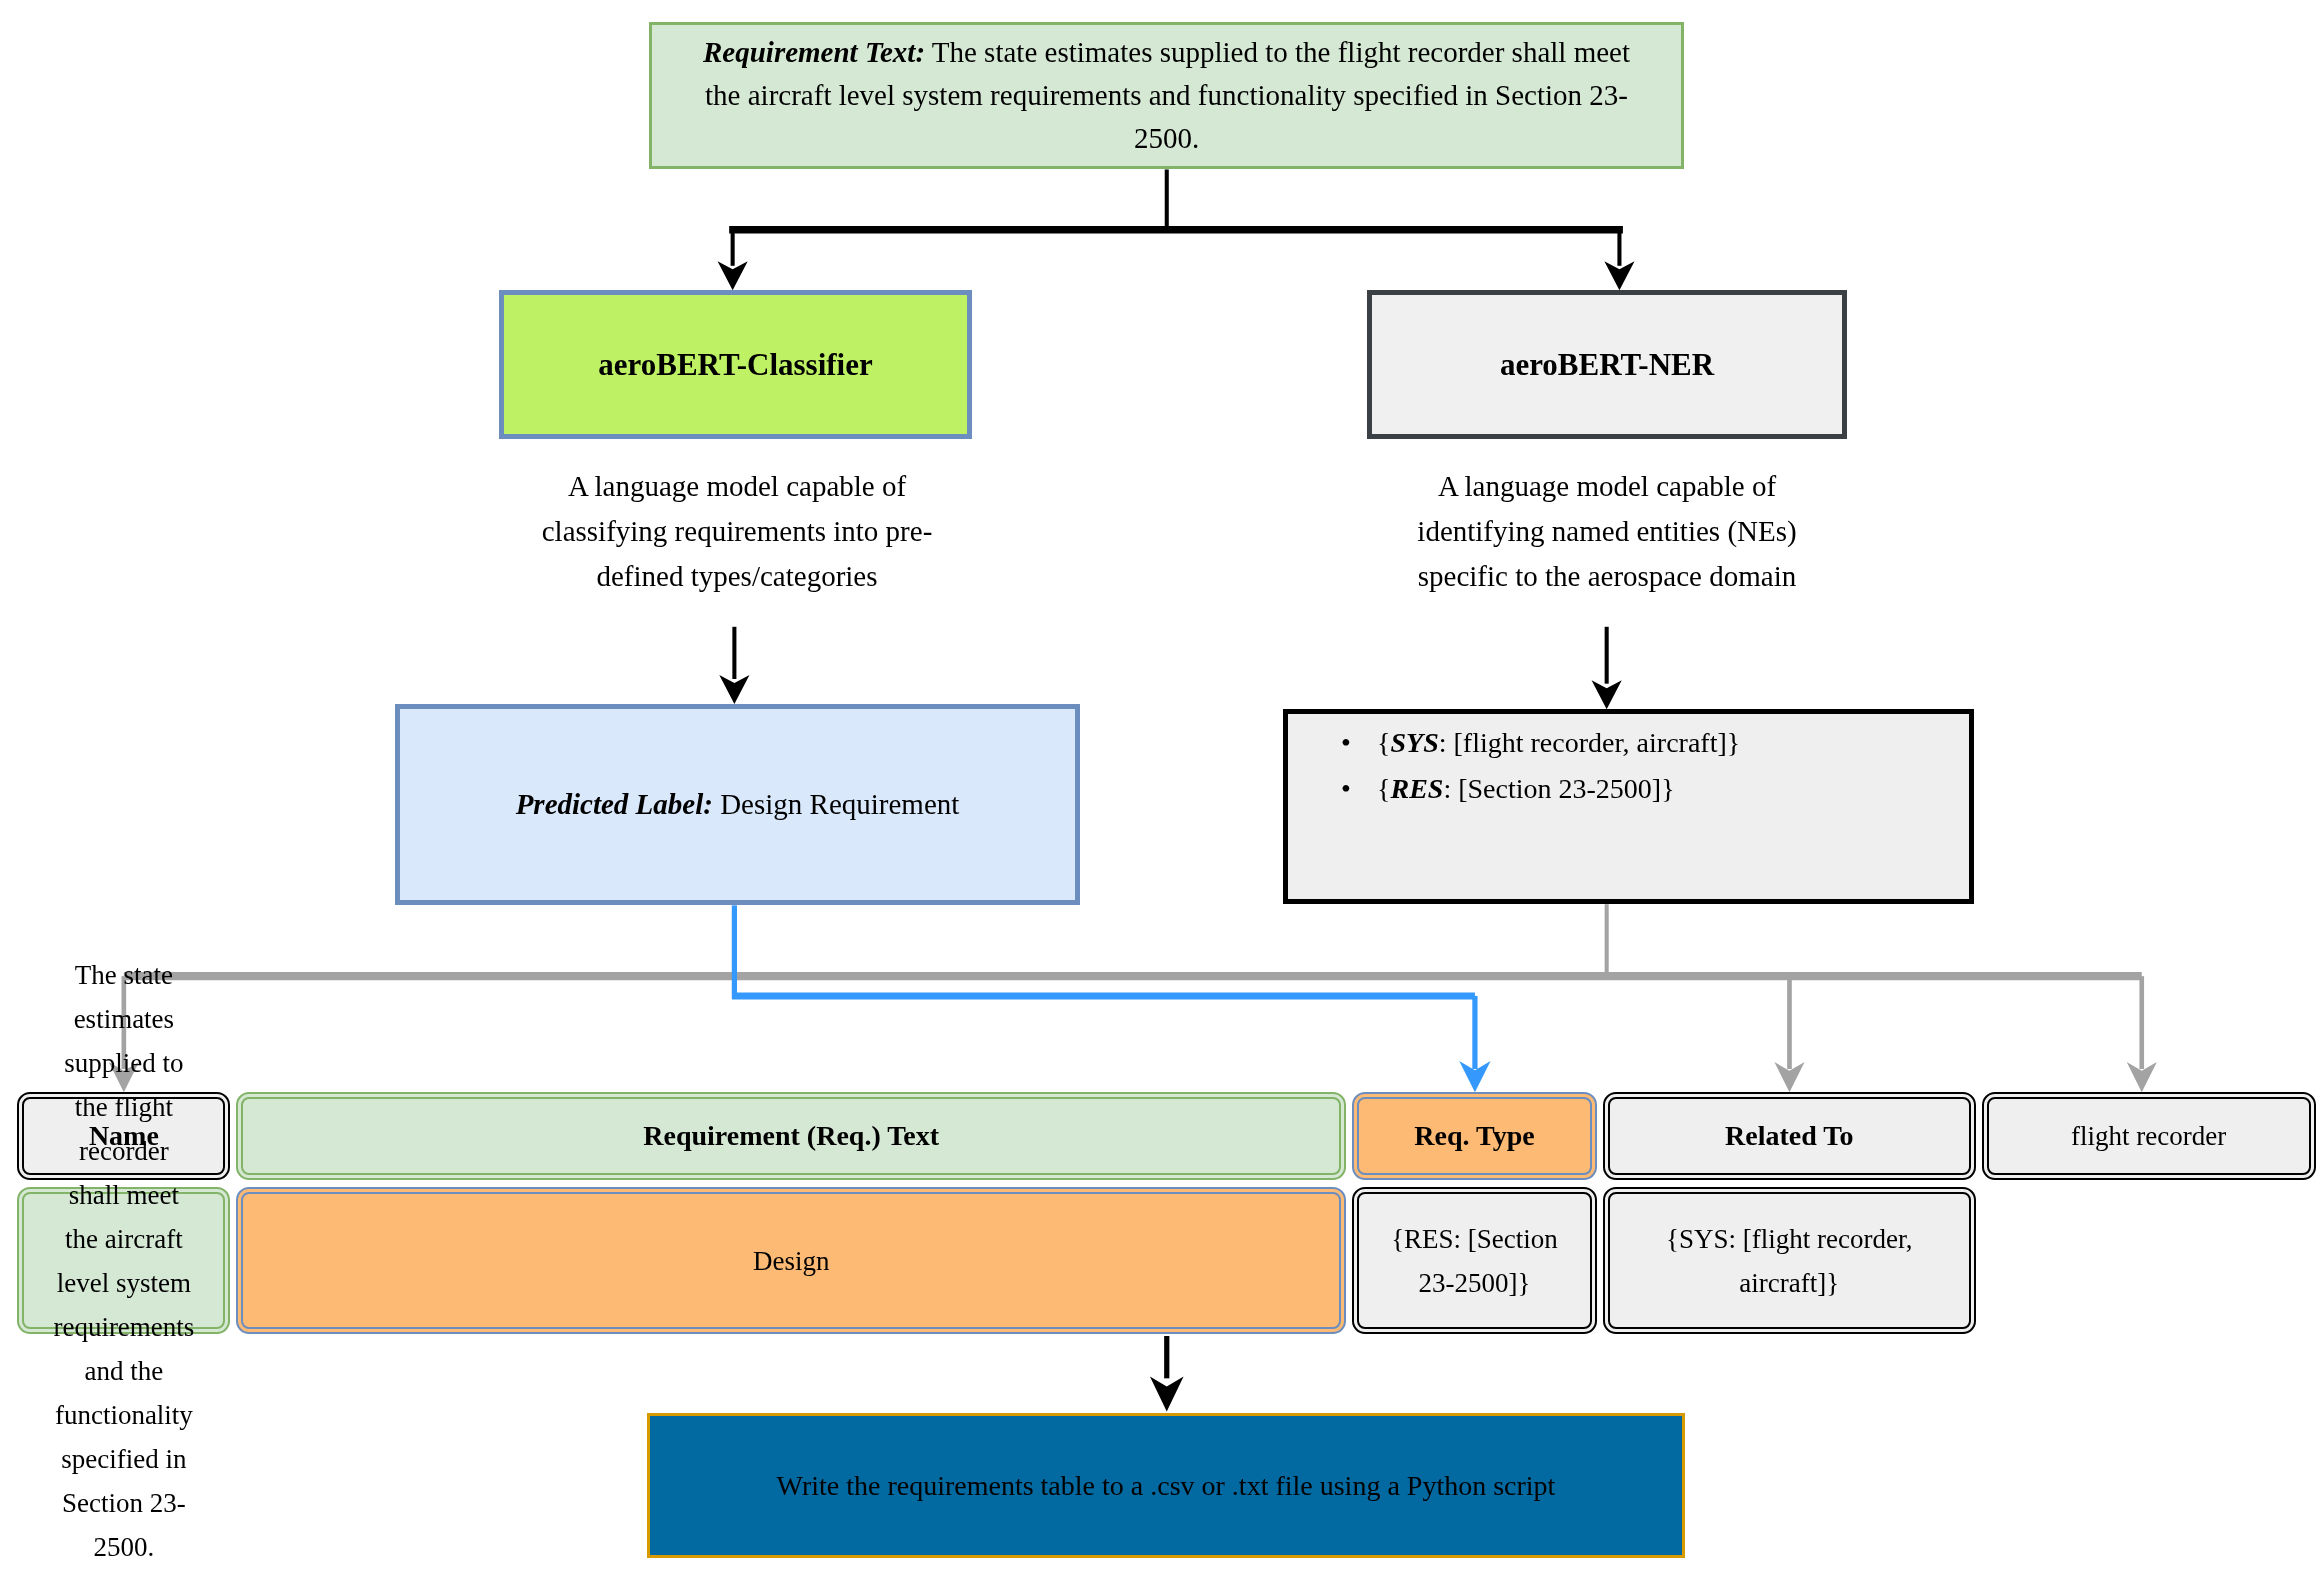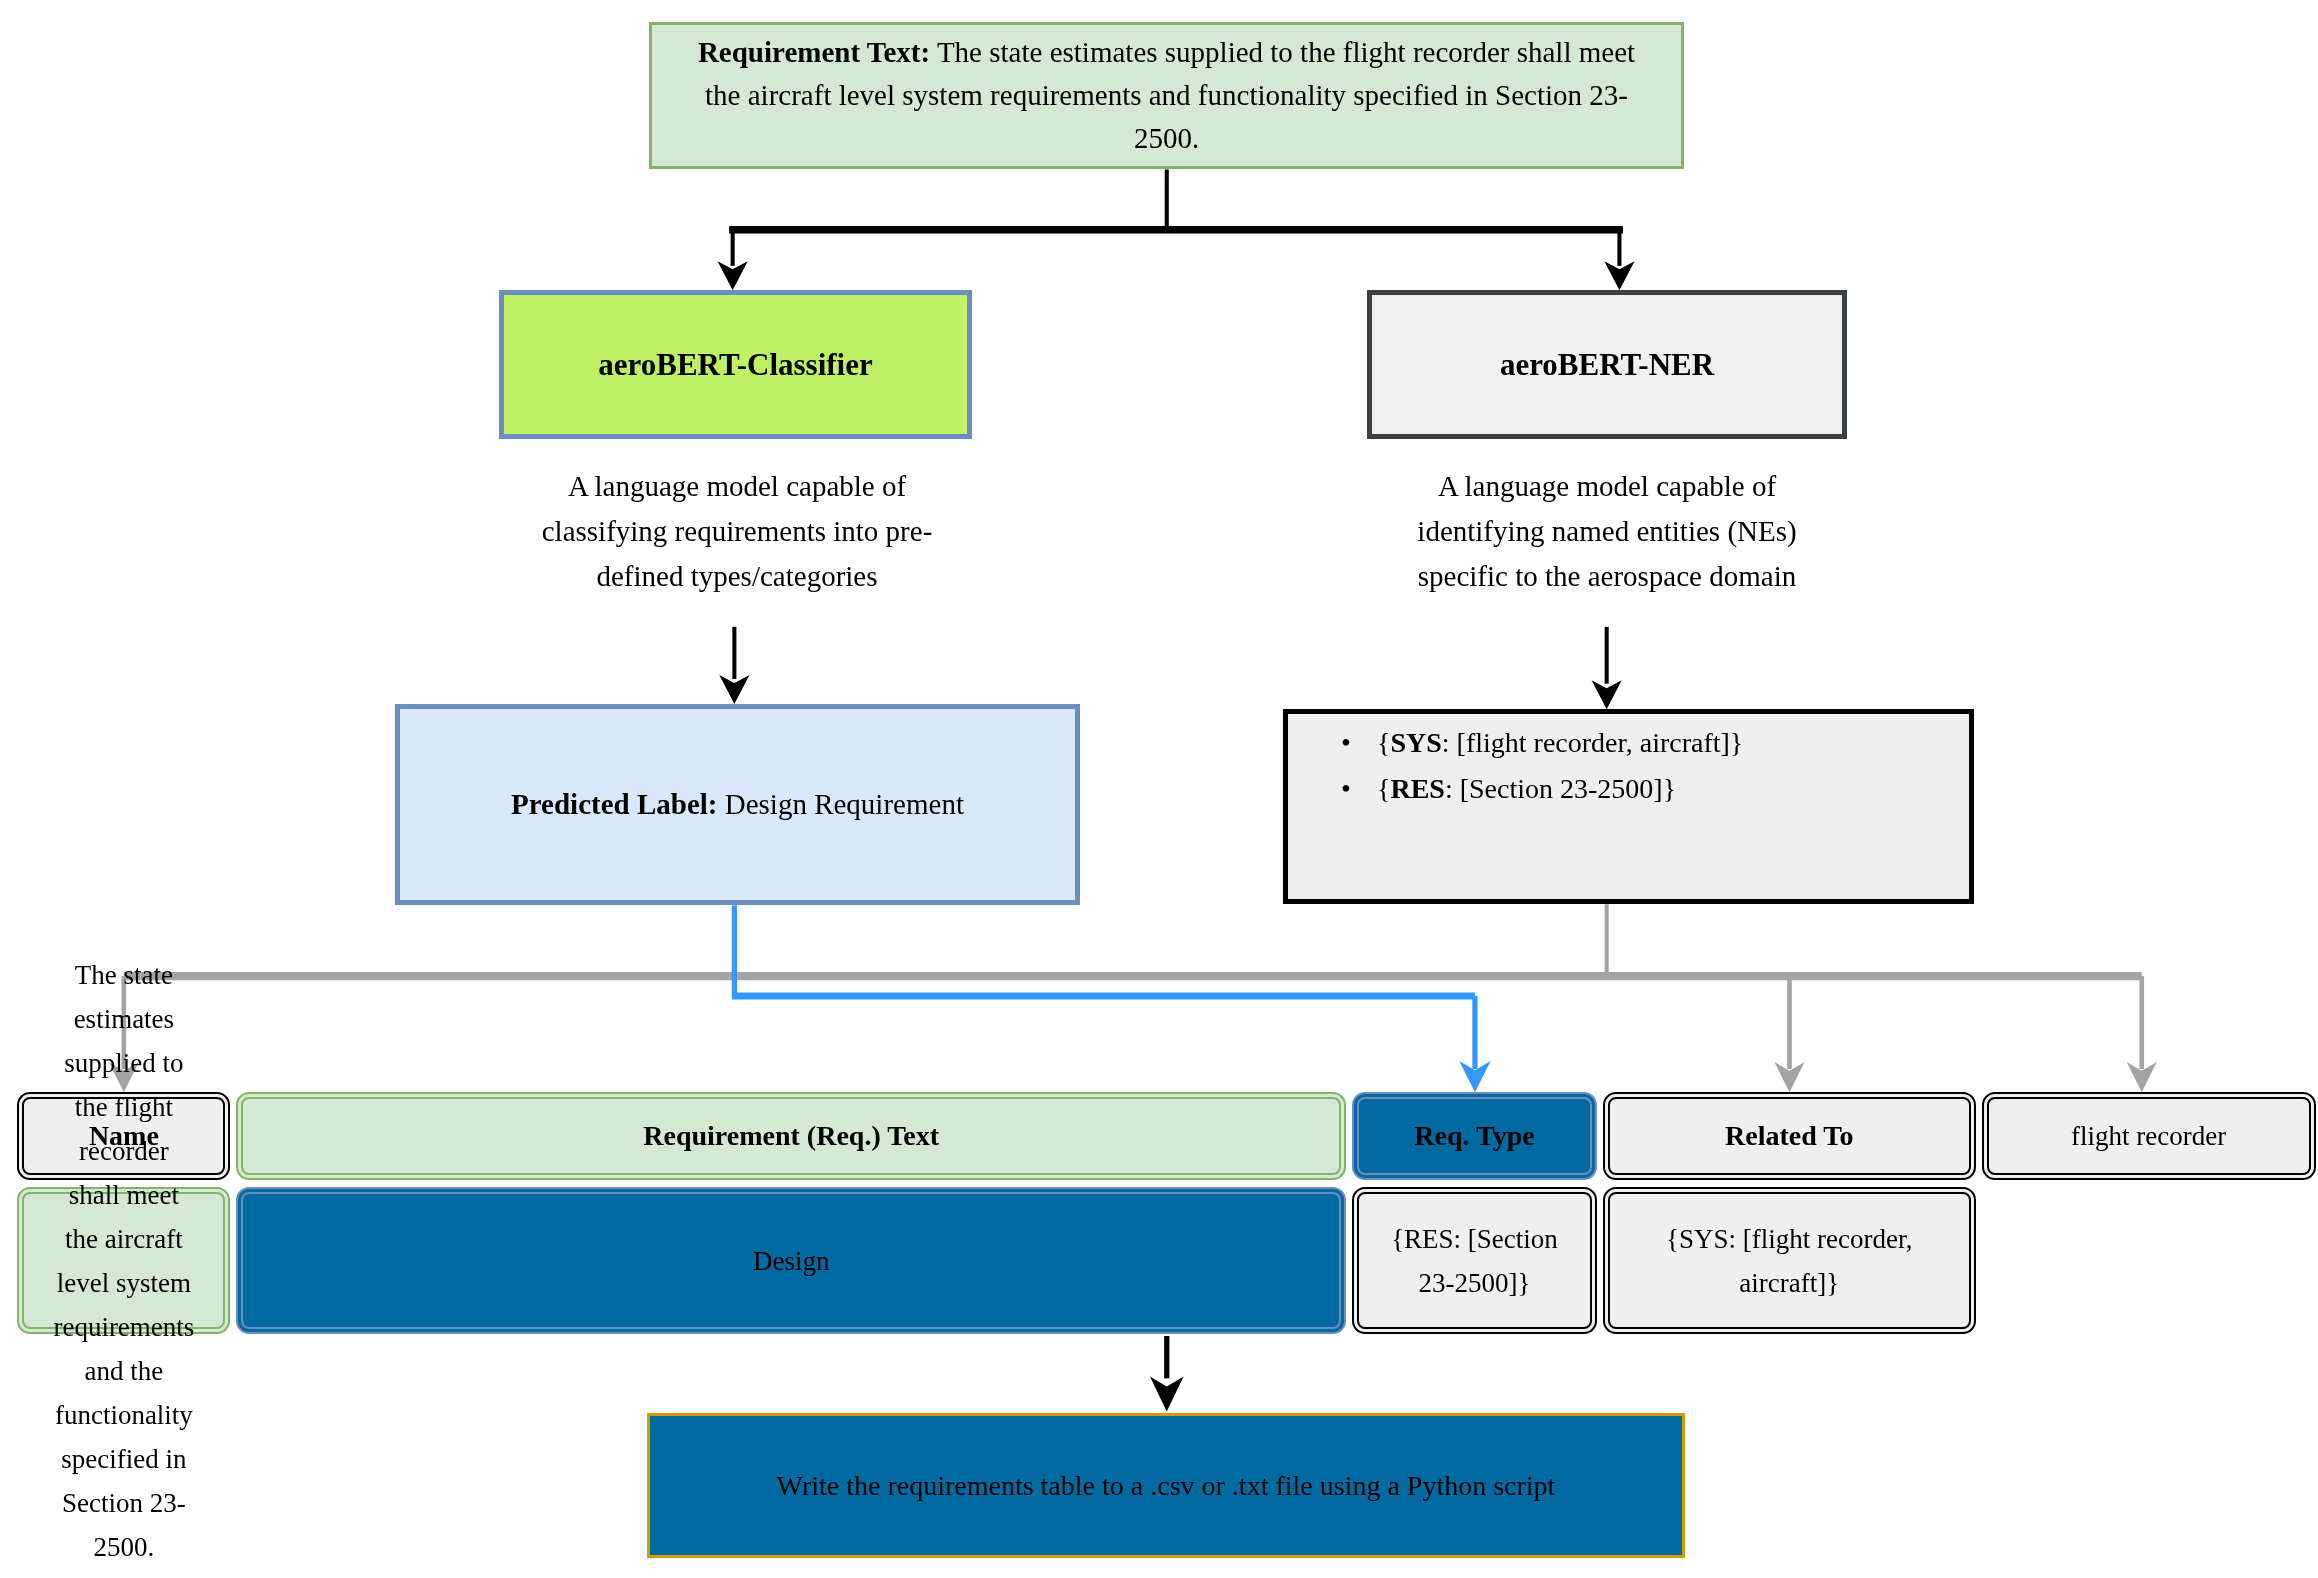--- a/index.html
+++ b/index.html
@@ -3,21 +3,21 @@
 <meta charset="utf-8">
 <style>
   html,body{margin:0;padding:0;background:#ffffff;}
   #canvas{
     position:relative;width:2319px;height:1578px;background:#ffffff;
     font-family:"Liberation Serif","DejaVu Serif",serif;color:#000;
     overflow:hidden;
   }
   #arrows{position:absolute;left:0;top:0;width:2319px;height:1578px;z-index:1;}
   .box{position:absolute;z-index:2;box-sizing:border-box;display:flex;align-items:center;justify-content:center;text-align:center;}
-  .b{font-weight:bold;}
+  .b{font-weight:bold;font-style:italic;}
 
   
   #req-box{left:649px;top:22px;width:1035px;height:147px;background:#d5e8d4;border:3.5px solid #82b366;font-size:29px;line-height:43px;padding:0 35px;}
   #classifier-box{left:499px;top:290px;width:473px;height:149px;background:#bef264;border:5.2px solid #6c8ebf;font-size:31px;font-weight:bold;}
   #ner-box{left:1367px;top:290px;width:480px;height:149px;background:#f0f0f0;border:5.8px solid #3b4045;font-size:31px;font-weight:bold;}
   .desc{position:absolute;z-index:2;width:424px;font-size:29px;line-height:45px;text-align:center;}
   #classifier-desc{left:525px;top:464px;}
   #ner-desc{left:1395px;top:464px;}
   #predicted-box{left:395px;top:704px;width:685px;height:201px;background:#dae8fc;border:5.2px solid #6c8ebf;font-size:29px;}
   #entities-box{left:1283px;top:709px;width:691px;height:195px;background:#efefef;border:5.2px solid #000;display:block;text-align:left;padding:10.4px 7px;}
@@ -28,21 +28,21 @@
   
   #req-table{
     position:absolute;left:17.4px;top:1092px;z-index:2;
     display:grid;grid-template-columns:213px 1110px 245px 373px 334px;
     grid-template-rows:88px 147px;column-gap:5.8px;row-gap:7px;
   }
   .cell{box-sizing:border-box;display:flex;align-items:center;justify-content:center;text-align:center;font-size:27px;line-height:44px;padding:0 23px;border-radius:13px;}
   .cell.hdr{font-weight:bold;font-size:28px;}
   .c-gray{background:#efefef;border:7.5px double #000;}
   .c-green{background:#d5e8d4;border:7.5px double #82b366;}
-  .c-blue{background:#0369a1;border:7.5px double #6c8ebf;}
+  .c-blue{background:#fdba74;border:7.5px double #6c8ebf;}
   .cell.reqtext{padding:0 29px;}
 
   #output-box{left:647px;top:1413px;width:1038px;height:145px;background:#0369a1;border:3.5px solid #d79b00;font-size:28px;}
 </style>
 </head>
 <body>
 
 <div id="canvas">
 
   <svg id="arrows" viewBox="0 0 3995 2719" xmlns="http://www.w3.org/2000/svg">

